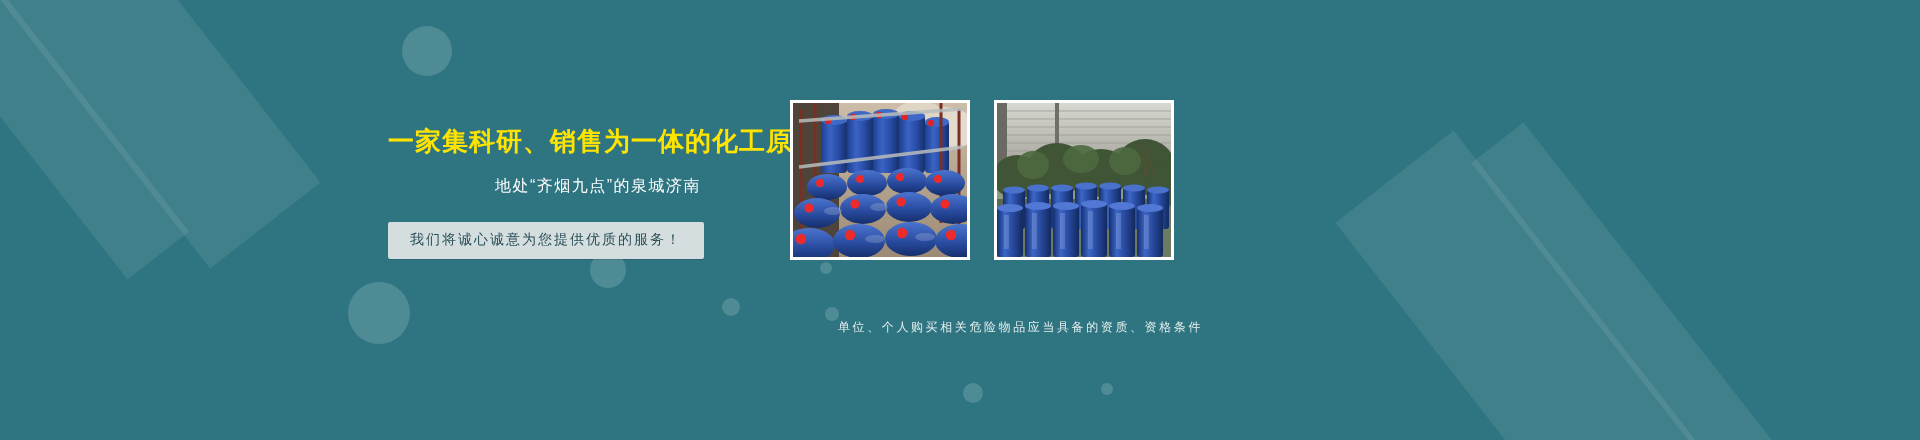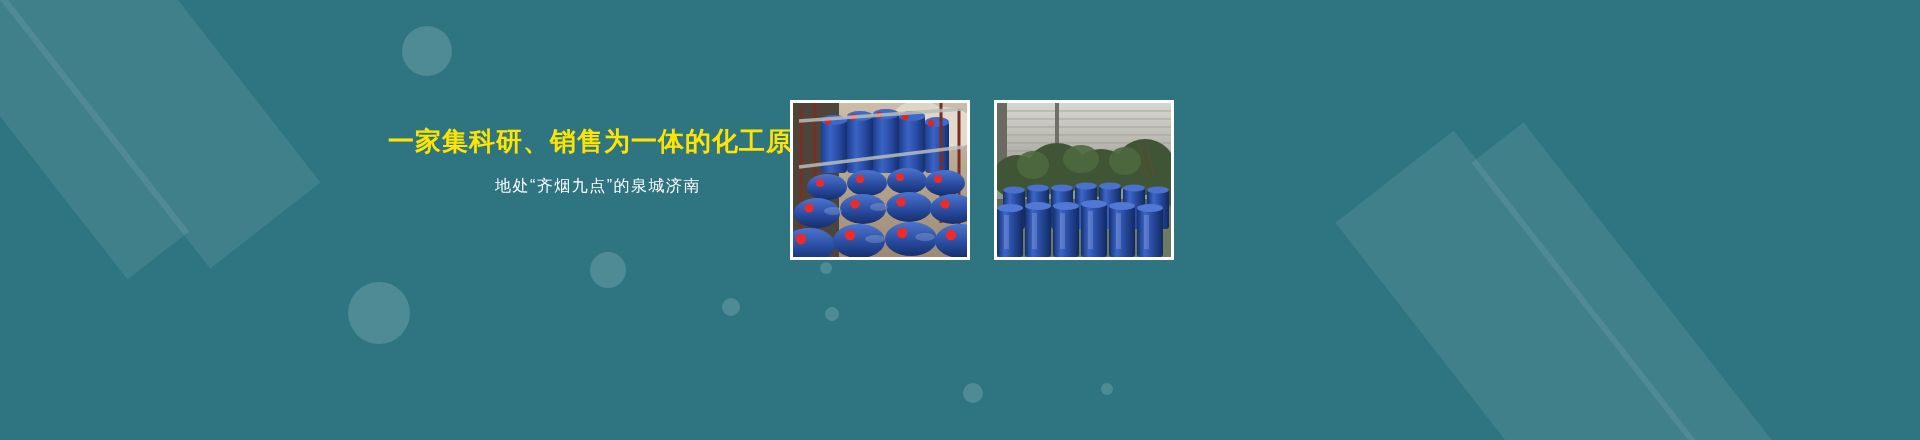--- a/index.html
+++ b/index.html
@@ -123,20 +123,21 @@
   <div class="deco circle c3"></div>
   <div class="deco circle c4"></div>
   <div class="deco circle c5"></div>
   <div class="deco circle c6"></div>
   <div class="deco circle c7"></div>
   <div class="deco circle c8"></div>
 
   <div class="copy">
     <div class="headline">一家集科研、销售为一体的化工原料公司</div>
     <div class="subhead">地处“齐烟九点”的泉城济南</div>
+    <button class="cta">我们将诚心诚意为您提供优质的服务！</button>
   </div>
 
   <div class="photo photo-left">
     <svg viewBox="0 0 174 154" preserveAspectRatio="none">
       <defs>
         <linearGradient id="drumBlue" x1="0" y1="0" x2="1" y2="0">
           <stop offset="0%" stop-color="#1c3f8f"></stop>
           <stop offset="35%" stop-color="#3a63c4"></stop>
           <stop offset="65%" stop-color="#2a4ea8"></stop>
           <stop offset="100%" stop-color="#16306e"></stop>
@@ -312,14 +313,15 @@
           <rect x="35" y="110" width="5" height="36"></rect>
           <rect x="63" y="110" width="5" height="36"></rect>
           <rect x="91" y="108" width="5" height="38"></rect>
           <rect x="119" y="110" width="5" height="36"></rect>
           <rect x="147" y="112" width="5" height="34"></rect>
         </g>
       </g>
     </svg>
   </div>
 
+  <div class="caption">单位、个人购买相关危险物品应当具备的资质、资格条件</div>
 
 </div>
 
 </body></html>

